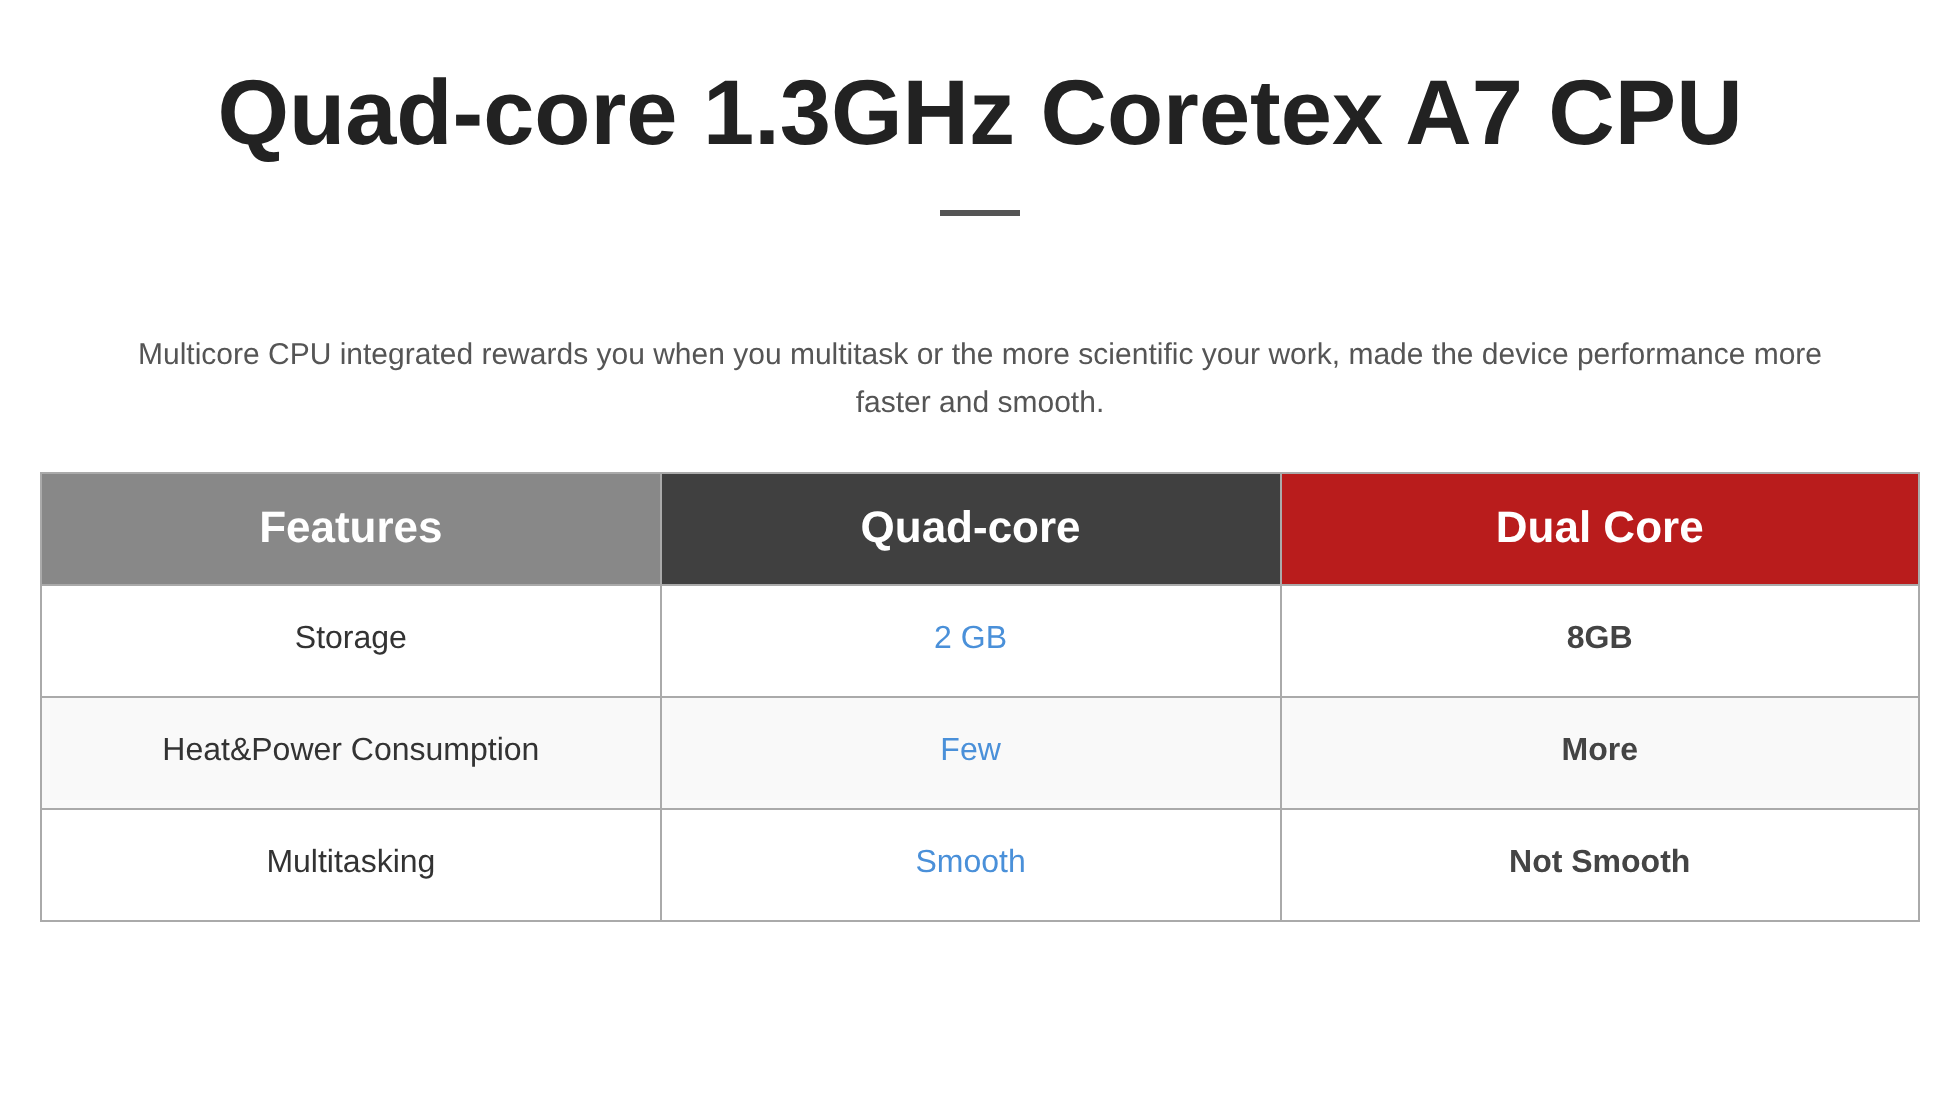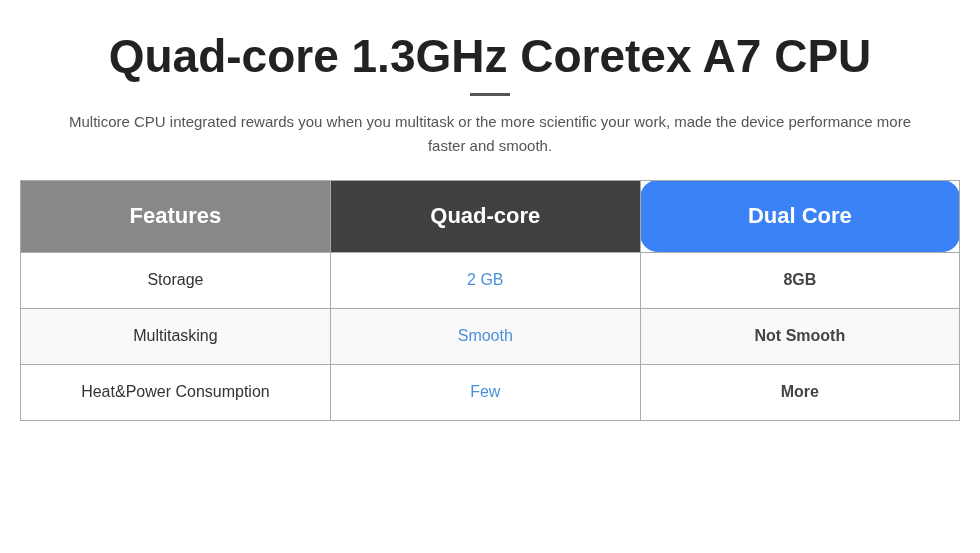--- a/index.html
+++ b/index.html
@@ -18,75 +18,75 @@
       align-items: center;
       padding: 30px 20px 30px 20px;
     }
 
     .page-title {
       font-size: 46px;
       font-weight: 900;
       color: #222222;
       text-align: center;
       line-height: 1.15;
-      margin-bottom: 10px;
+      margin-bottom: 22px;
     }
 
     .divider {
       width: 40px;
       height: 3px;
       background: #555;
       margin: 0 auto 14px auto;
     }
 
     .subtitle {
       font-size: 15px;
       color: #555555;
       text-align: center;
       max-width: 860px;
       line-height: 1.6;
       margin-bottom: 22px;
+      margin-top: 44px;
     }
 
     .comparison-table {
       width: 940px;
       border-collapse: collapse;
       border: 1px solid #aaaaaa;
     }
 
     .comparison-table th,
     .comparison-table td {
       border: 1px solid #aaaaaa;
       padding: 0;
       text-align: center;
     }
 
     .header-row th {
-      height: 72px;
+      height: 56px;
       font-size: 22px;
       font-weight: 600;
     }
 
     .th-features {
       background: #888888;
       color: #ffffff;
       width: 33%;
     }
 
     .th-quadcore {
       background: #404040;
       color: #ffffff;
       width: 33%;
     }
 
     .th-dualcore {
-      background: #3b82f6;
+      background: #b91c1c;
       color: #ffffff;
       width: 34%;
-      border-radius: 18px;
     }
 
     .data-row td {
       height: 56px;
       font-size: 16px;
     }
 
     .data-row:nth-child(odd) td {
       background: #ffffff;
     }
@@ -127,23 +127,23 @@
       <th class="th-dualcore">Dual Core</th>
     </tr>
   </thead>
   <tbody id="table-body">
   <tr class="data-row">
         <td class="cell-feature">Storage</td>
         <td class="cell-quad">2 GB</td>
         <td class="cell-dual">8GB</td>
       </tr>
       <tr class="data-row">
+        <td class="cell-feature">Heat&amp;Power Consumption</td>
+        <td class="cell-quad">Few</td>
+        <td class="cell-dual">More</td>
+      </tr>
+      <tr class="data-row">
         <td class="cell-feature">Multitasking</td>
         <td class="cell-quad">Smooth</td>
         <td class="cell-dual">Not Smooth</td>
-      </tr>
-      <tr class="data-row">
-        <td class="cell-feature">Heat&amp;Power Consumption</td>
-        <td class="cell-quad">Few</td>
-        <td class="cell-dual">More</td>
       </tr>
     </tbody>
 </table>
 
 </body></html>

